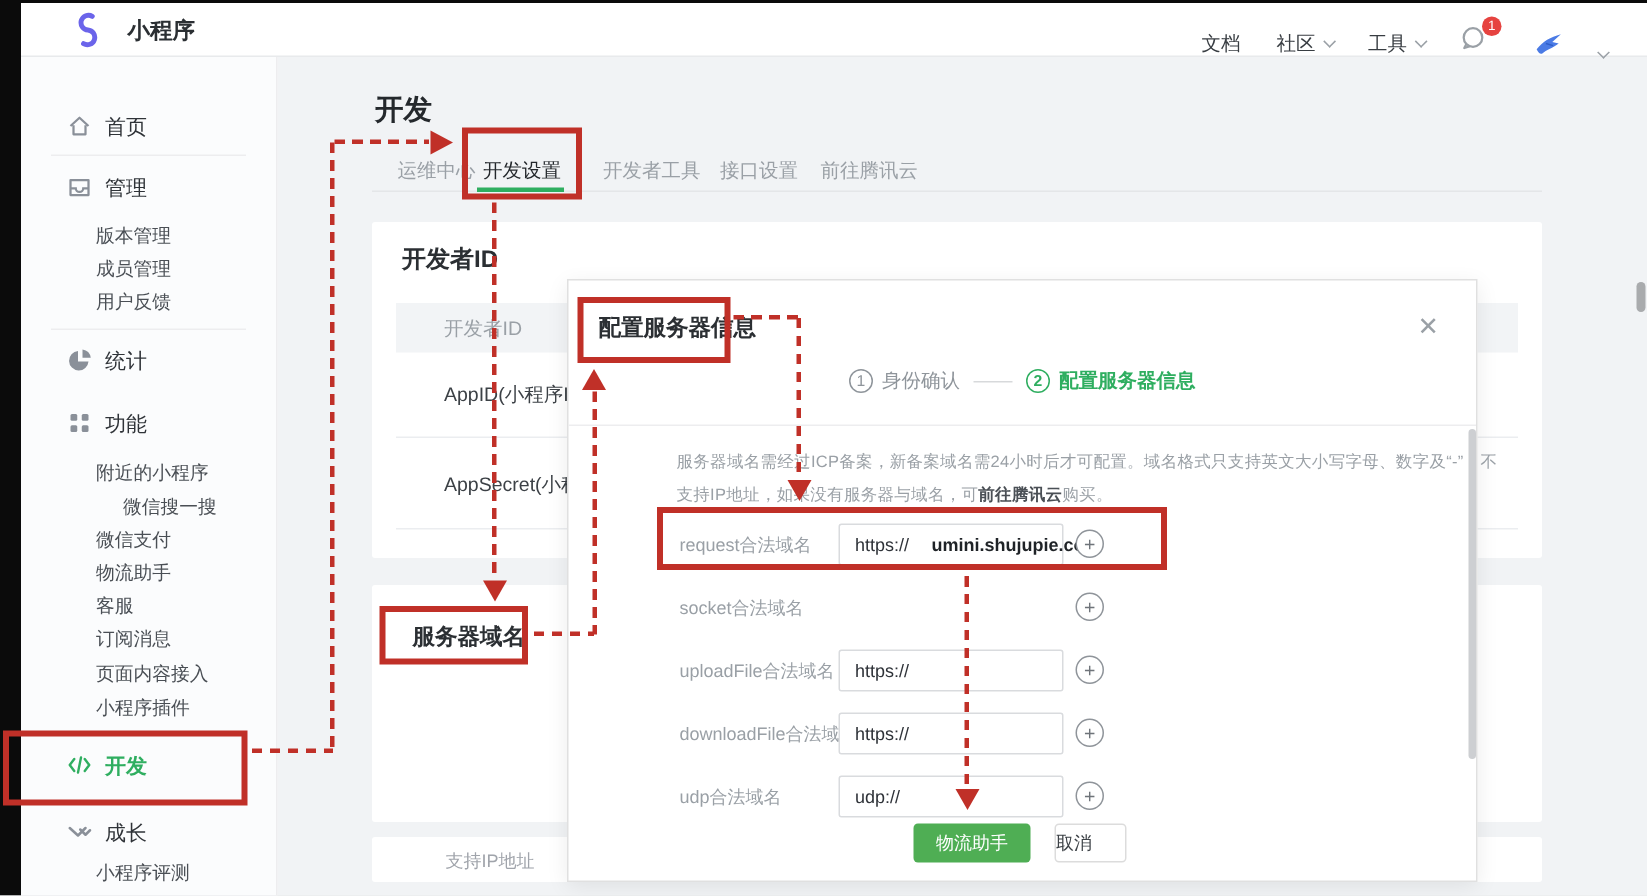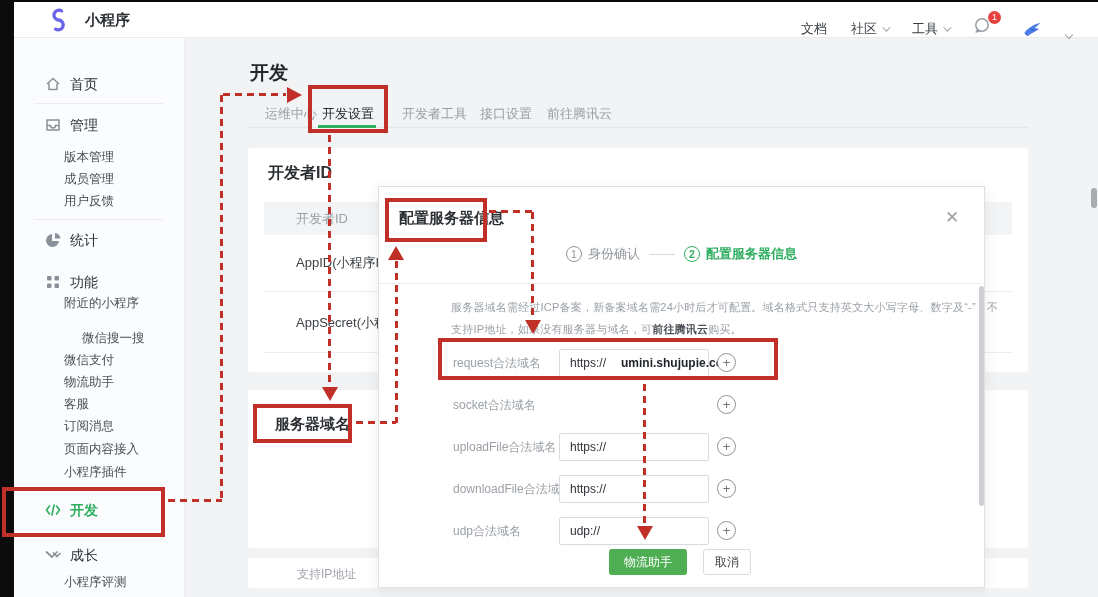--- a/index.html
+++ b/index.html
@@ -58,21 +58,21 @@
   .step-conn { width:26px; height:1px; background:#d7d9db; }
   .m-div { left:0; top:96px; width:100%; height:1px; background:#ededef; }
   .m-desc { left:72px; font-size:11px; color:#9aa0a6; white-space:nowrap; letter-spacing:0.2px; }
   .m-desc b { color:#4a4f55; }
   .f-label { position:absolute; left:74px; height:28px; line-height:28px; font-size:12px; color:#9aa0a6; }
   .f-input { position:absolute; left:180px; width:150px; height:28px; border:1px solid #d9dbde; border-radius:2px; background:#fff; display:flex; align-items:center; }
   .f-prefix { margin-left:10px; font-size:12px; color:#2e3238; }
   .f-value { margin-left:15px; font-size:12px; font-weight:600; color:#1f2327; }
   .f-add { position:absolute; left:338px; width:19px; height:19px; border:1px solid #8f949a; border-radius:50%; color:#6f747a; font-size:13px; line-height:17px; text-align:center; cursor:pointer; background:#fff; }
   .btn-save { position:absolute; left:230px; top:362px; width:78px; height:26px; background:#4fae54; border-radius:3px; color:#fff; font-size:12px; line-height:26px; text-align:center; cursor:pointer; }
-  .btn-cancel { position:absolute; left:324px; top:362px; width:48px; height:26px; background:#fff; border:1px solid #dcdcdc; border-radius:3px; color:#3c4146; font-size:12px; line-height:24px; text-align:center; cursor:pointer; }
+  .btn-cancel { position:absolute; left:324px; top:362px; width:48px; height:26px; background:#fff; border:1px solid #dcdcdc; border-radius:3px; color:#3c4146; font-size:12px; line-height:24px; text-align:left; cursor:pointer; }
   .m-scroll { position:absolute; left:600px; top:99px; width:5px; height:220px; background:#cdcfd2; border-radius:3px; }
   .page-scroll { left:1091px; top:188px; width:6px; height:20px; background:#a9abad; border-radius:3px; z-index:25; }
 
   
   .ann { z-index:30; pointer-events:none; }
   .rbox { border:4px solid #c03028; background:transparent; }
   .dash-h { height:3px; background:repeating-linear-gradient(90deg,#c03028 0 7px,transparent 7px 12px); }
   .dash-v { width:3px; background:repeating-linear-gradient(180deg,#c03028 0 7px,transparent 7px 12px); }
   .arr-right { width:0; height:0; border-top:8px solid transparent; border-bottom:8px solid transparent; border-left:15px solid #c03028; }
   .arr-down { width:0; height:0; border-left:8px solid transparent; border-right:8px solid transparent; border-top:14px solid #c03028; }
@@ -142,21 +142,21 @@
   <div class="abs side-item" style="left:70px;top:230px;z-index:6">统计</div>
 
   <svg class="abs side-icon" style="left:44px;top:273px;z-index:6" viewBox="0 0 18 18">
     <rect x="3" y="3" width="4.5" height="4.5" rx="1" fill="#8a9099"></rect>
       <rect x="10.5" y="3" width="4.5" height="4.5" rx="1" fill="#8a9099"></rect>
     <rect x="3" y="10.5" width="4.5" height="4.5" rx="1" fill="#8a9099"></rect>
       <rect x="10.5" y="10.5" width="4.5" height="4.5" rx="1" fill="#8a9099"></rect>
   </svg>
   <div class="abs side-item" style="left:70px;top:272px;z-index:6">功能</div>
 
-  <div class="abs side-sub" style="left:64px;top:294px;z-index:6">附近的小程序</div>
+  <div class="abs side-sub" style="left:64px;top:306px;z-index:6">附近的小程序</div>
   <div class="abs side-sub" style="left:82px;top:329px;z-index:6">微信搜一搜</div>
   <div class="abs side-sub" style="left:64px;top:351px;z-index:6">微信支付</div>
   <div class="abs side-sub" style="left:64px;top:373px;z-index:6">物流助手</div>
   <div class="abs side-sub" style="left:64px;top:395px;z-index:6">客服</div>
   <div class="abs side-sub" style="left:64px;top:417px;z-index:6">订阅消息</div>
   <div class="abs side-sub" style="left:64px;top:440px;z-index:6">页面内容接入</div>
   <div class="abs side-sub" style="left:64px;top:463px;z-index:6">小程序插件</div>
 
   <svg class="abs side-icon" style="left:44px;top:501px;z-index:6" viewBox="0 0 18 18">
     <path d="M5.5 5 L2.5 9 L5.5 13 M12.5 5 L15.5 9 L12.5 13 M10 4 L8 14" fill="none" stroke="#2fae60" stroke-width="1.6" stroke-linecap="round" stroke-linejoin="round"></path>

